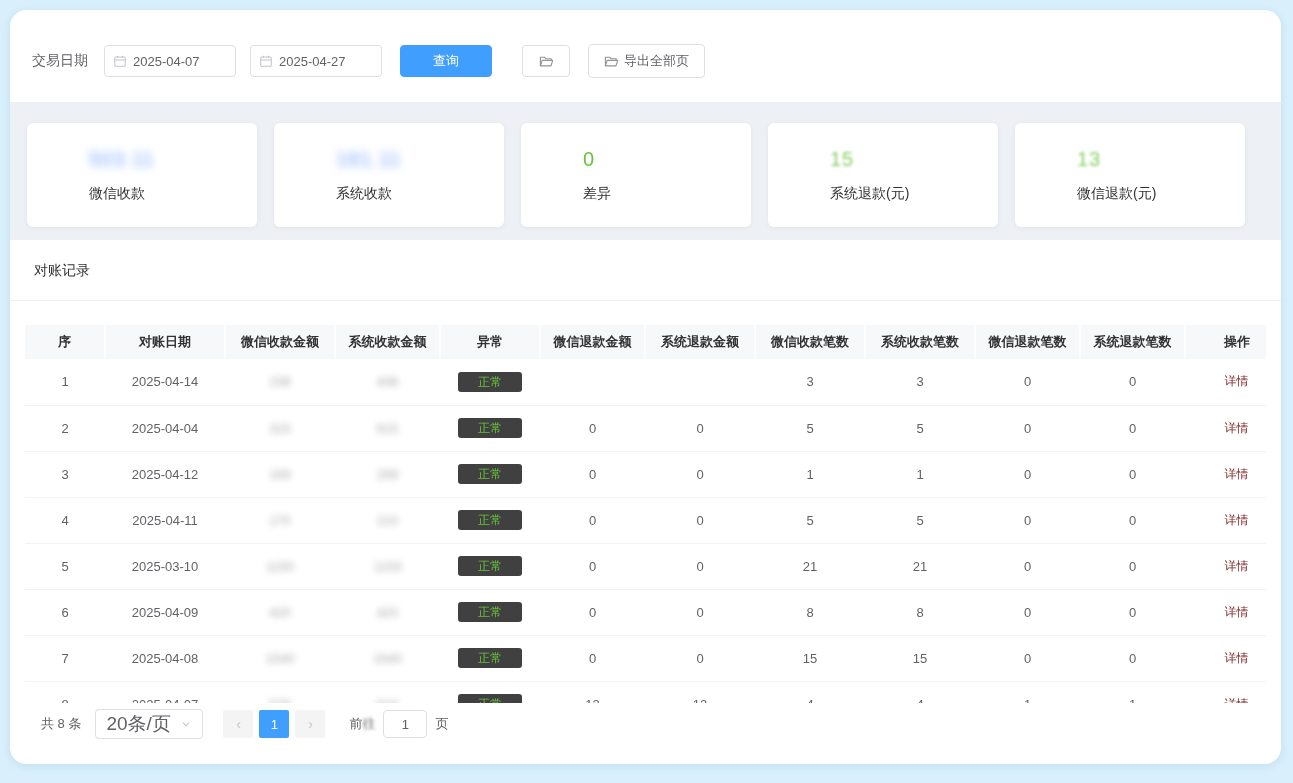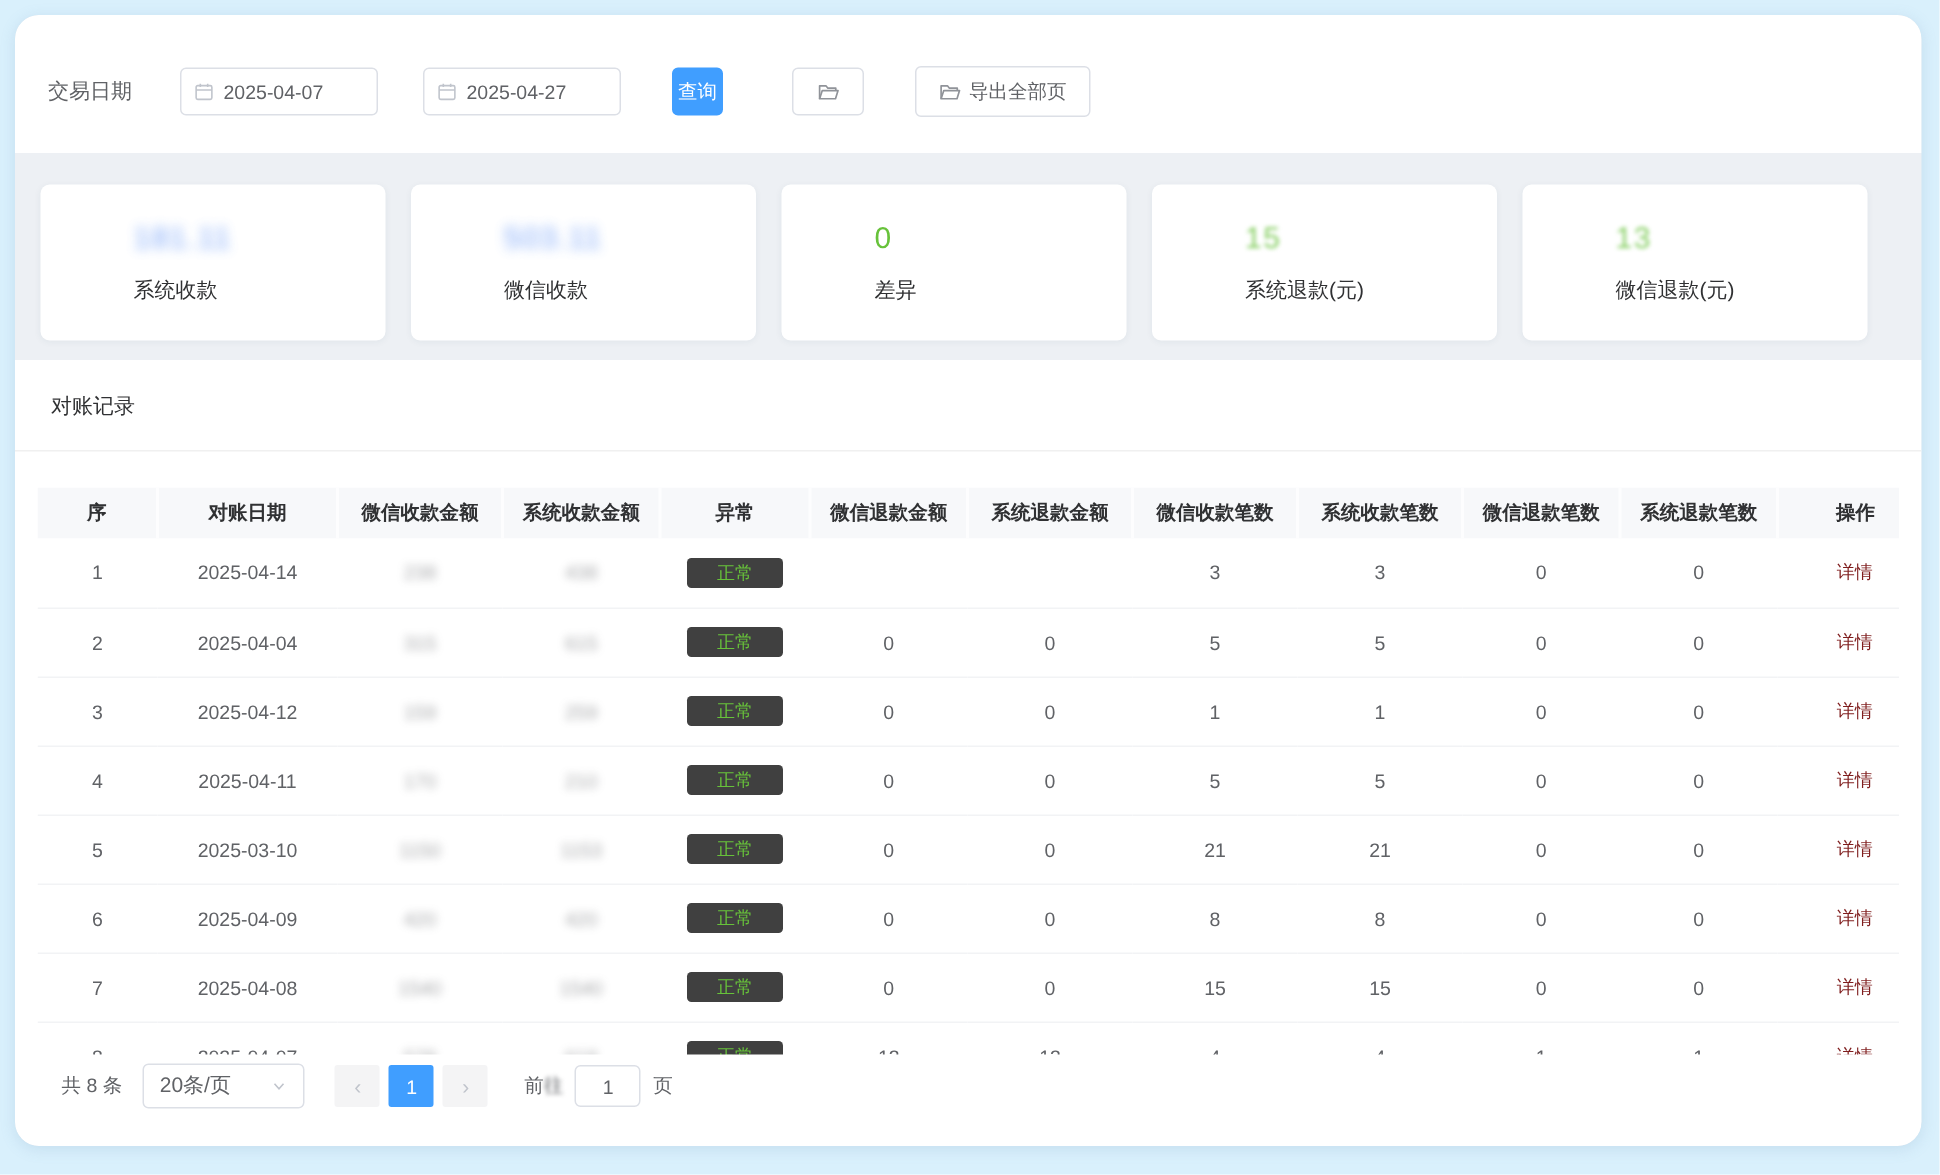--- a/index.html
+++ b/index.html
@@ -18,21 +18,21 @@
     overflow: hidden;
   }
   
   .toolbar-card {
     height: 92px;
     background: #ffffff;
     border-radius: 16px 16px 0 0;
     display: flex;
     align-items: center;
     padding: 10px 22px 0 22px;
-    gap: 30px;
+    gap: 14px;
   }
   .field-label { font-size: 14px; color: #606266; margin-right: 2px; }
   .date-input {
     width: 132px; height: 32px;
     border: 1px solid #dcdfe6; border-radius: 4px;
     background: #fff;
     display: flex; align-items: center;
     padding: 0 8px; gap: 6px;
     cursor: pointer;
   }
@@ -45,21 +45,21 @@
   .btn {
     height: 32px; border-radius: 4px;
     font-size: 13px;
     display: inline-flex; align-items: center; justify-content: center;
     cursor: pointer; border: 1px solid #dcdfe6;
     background: #fff; color: #606266; gap: 5px;
     padding: 16px 15px;
     font-family: "Liberation Sans", sans-serif;
   }
   .btn-primary { background: #409eff; border-color: #409eff; color: #fff; }
-  .btn-query { margin-left: 4px; padding: 0 3px; }
+  .btn-query { margin-left: 4px; padding: 0 32px; }
   .btn-icon-only { width: 48px; margin-left: 16px; padding: 0; }
   .btn-export { margin-left: 4px; }
   
   .cards-row {
     display: flex; gap: 17px;
     padding: 21px 36px 0 17px;
   }
   .summary-card {
     flex: 1;
     height: 104px;
@@ -126,21 +126,21 @@
     display: flex; align-items: center;
     padding: 6px 15px 10px 15px;
     gap: 10px;
     font-size: 13px; color: #606266; margin-left: 16px;
   }
   .page-size-select {
     width: 108px; height: 30px;
     border: 1px solid #dcdfe6; border-radius: 4px;
     display: flex; align-items: center; justify-content: space-between;
     padding: 0 10px; cursor: pointer;
-    color: #606266; font-size: 14px;
+    color: #606266; font-size: 19px;
     margin-left: 4px;
   }
   .pager { display: flex; align-items: center; gap: 6px; margin-left: 10px; }
   .page-btn {
     min-width: 30px; height: 28px;
     background: #f4f4f5; border-radius: 2px;
     display: inline-flex; align-items: center; justify-content: center;
     color: #c0c4cc; font-size: 14px; cursor: pointer;
     user-select: none;
   }
@@ -209,27 +209,27 @@
             <path d="M1.5 12.6 V3.4 H6 L7.4 5.1 H13 V6.8" fill="none" stroke="#909399" stroke-width="1.2" stroke-linejoin="round"></path>
             <path d="M1.5 12.6 L3.4 6.8 H14.6 L12.8 12.6 Z" fill="none" stroke="#909399" stroke-width="1.2" stroke-linejoin="round"></path>
           </svg>
       </span>
       <span>导出全部页</span>
     </button>
   </div>
 
   <div class="cards-row">
     <div class="summary-card">
+      <div class="card-value blur-heavy" style="color: rgb(90, 143, 247);">503.11</div>
+      <div class="card-label">微信收款</div>
+    </div>
+
+    <div class="summary-card">
       <div class="card-value blur-heavy" style="color: rgb(90, 143, 247);">181.11</div>
       <div class="card-label">系统收款</div>
-    </div>
-
-    <div class="summary-card">
-      <div class="card-value blur-heavy" style="color: rgb(90, 143, 247);">503.11</div>
-      <div class="card-label">微信收款</div>
     </div>
 
     <div class="summary-card">
       <div class="card-value" style="color: rgb(103, 194, 58);">0</div>
       <div class="card-label">差异</div>
     </div>
 
     <div class="summary-card">
       <div class="card-value blur-light" style="color: rgb(133, 206, 97);">15</div>
       <div class="card-label">系统退款(元)</div>

